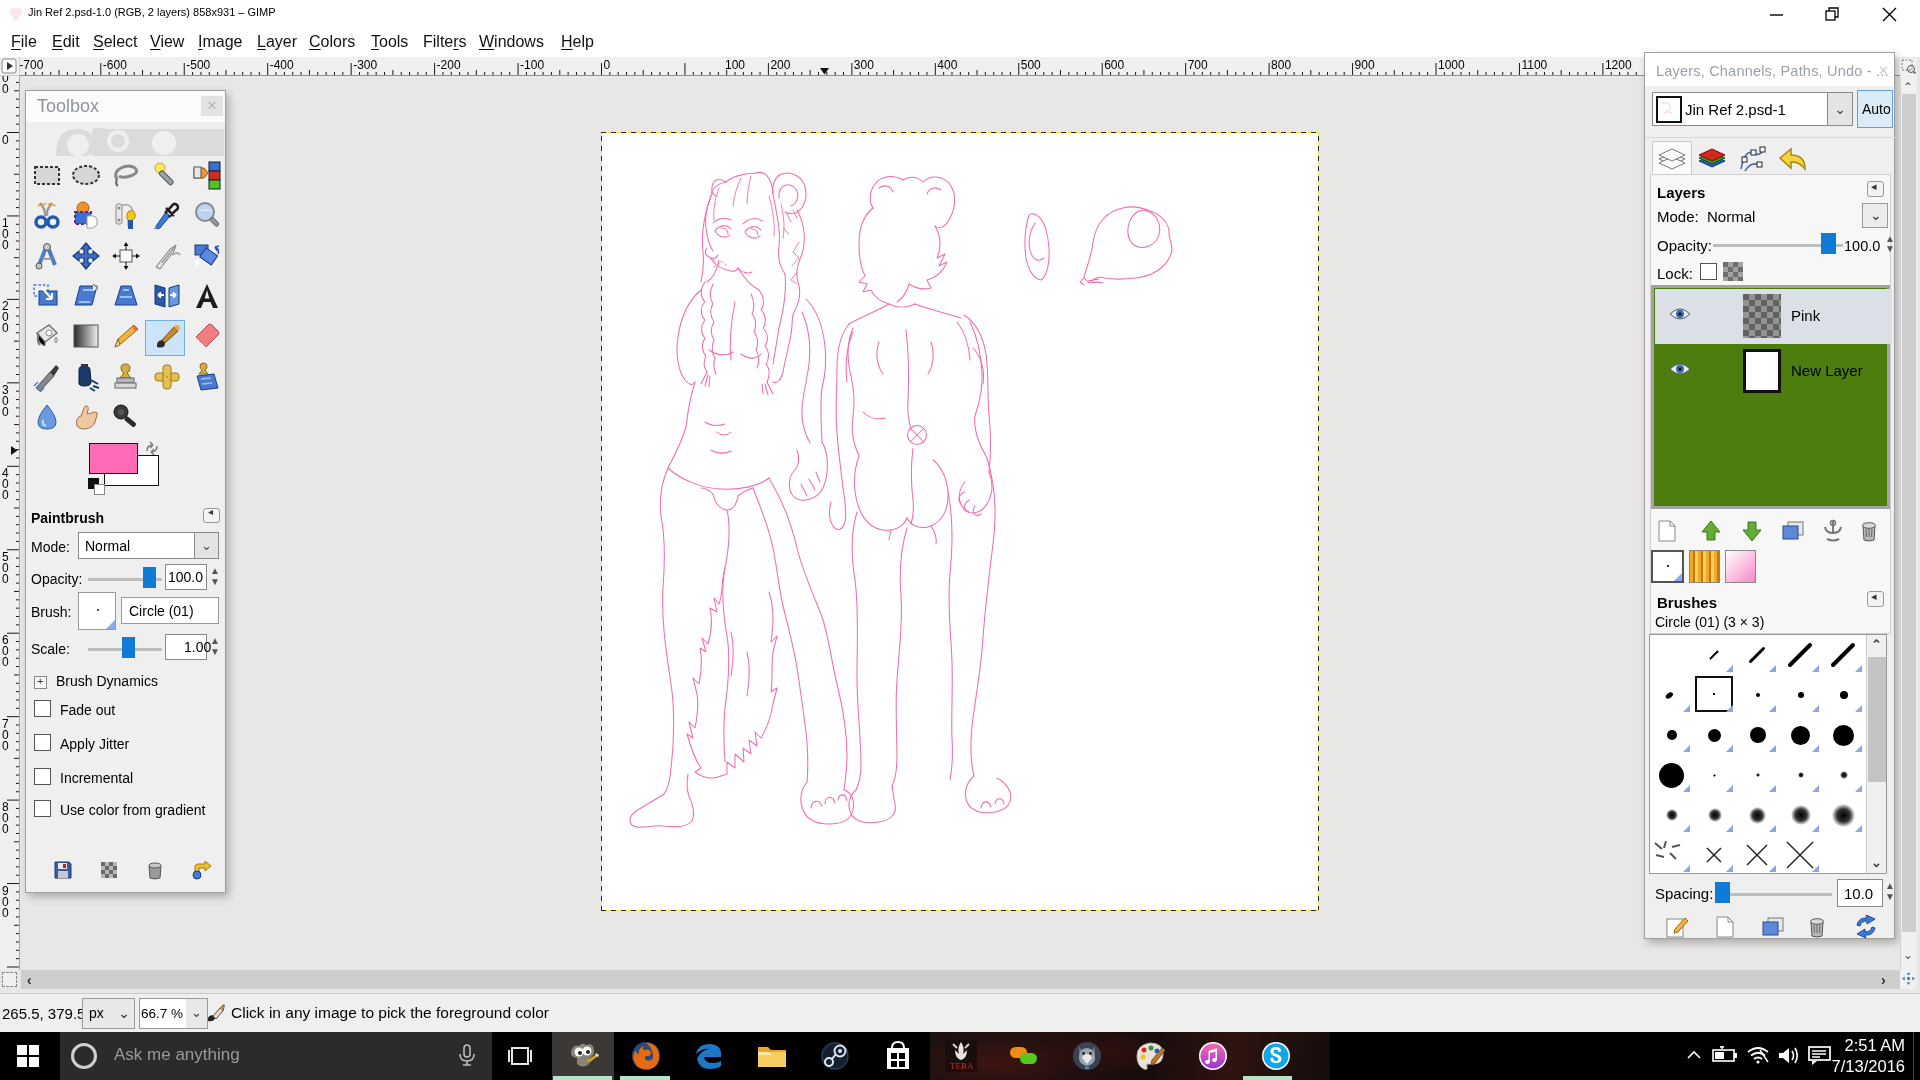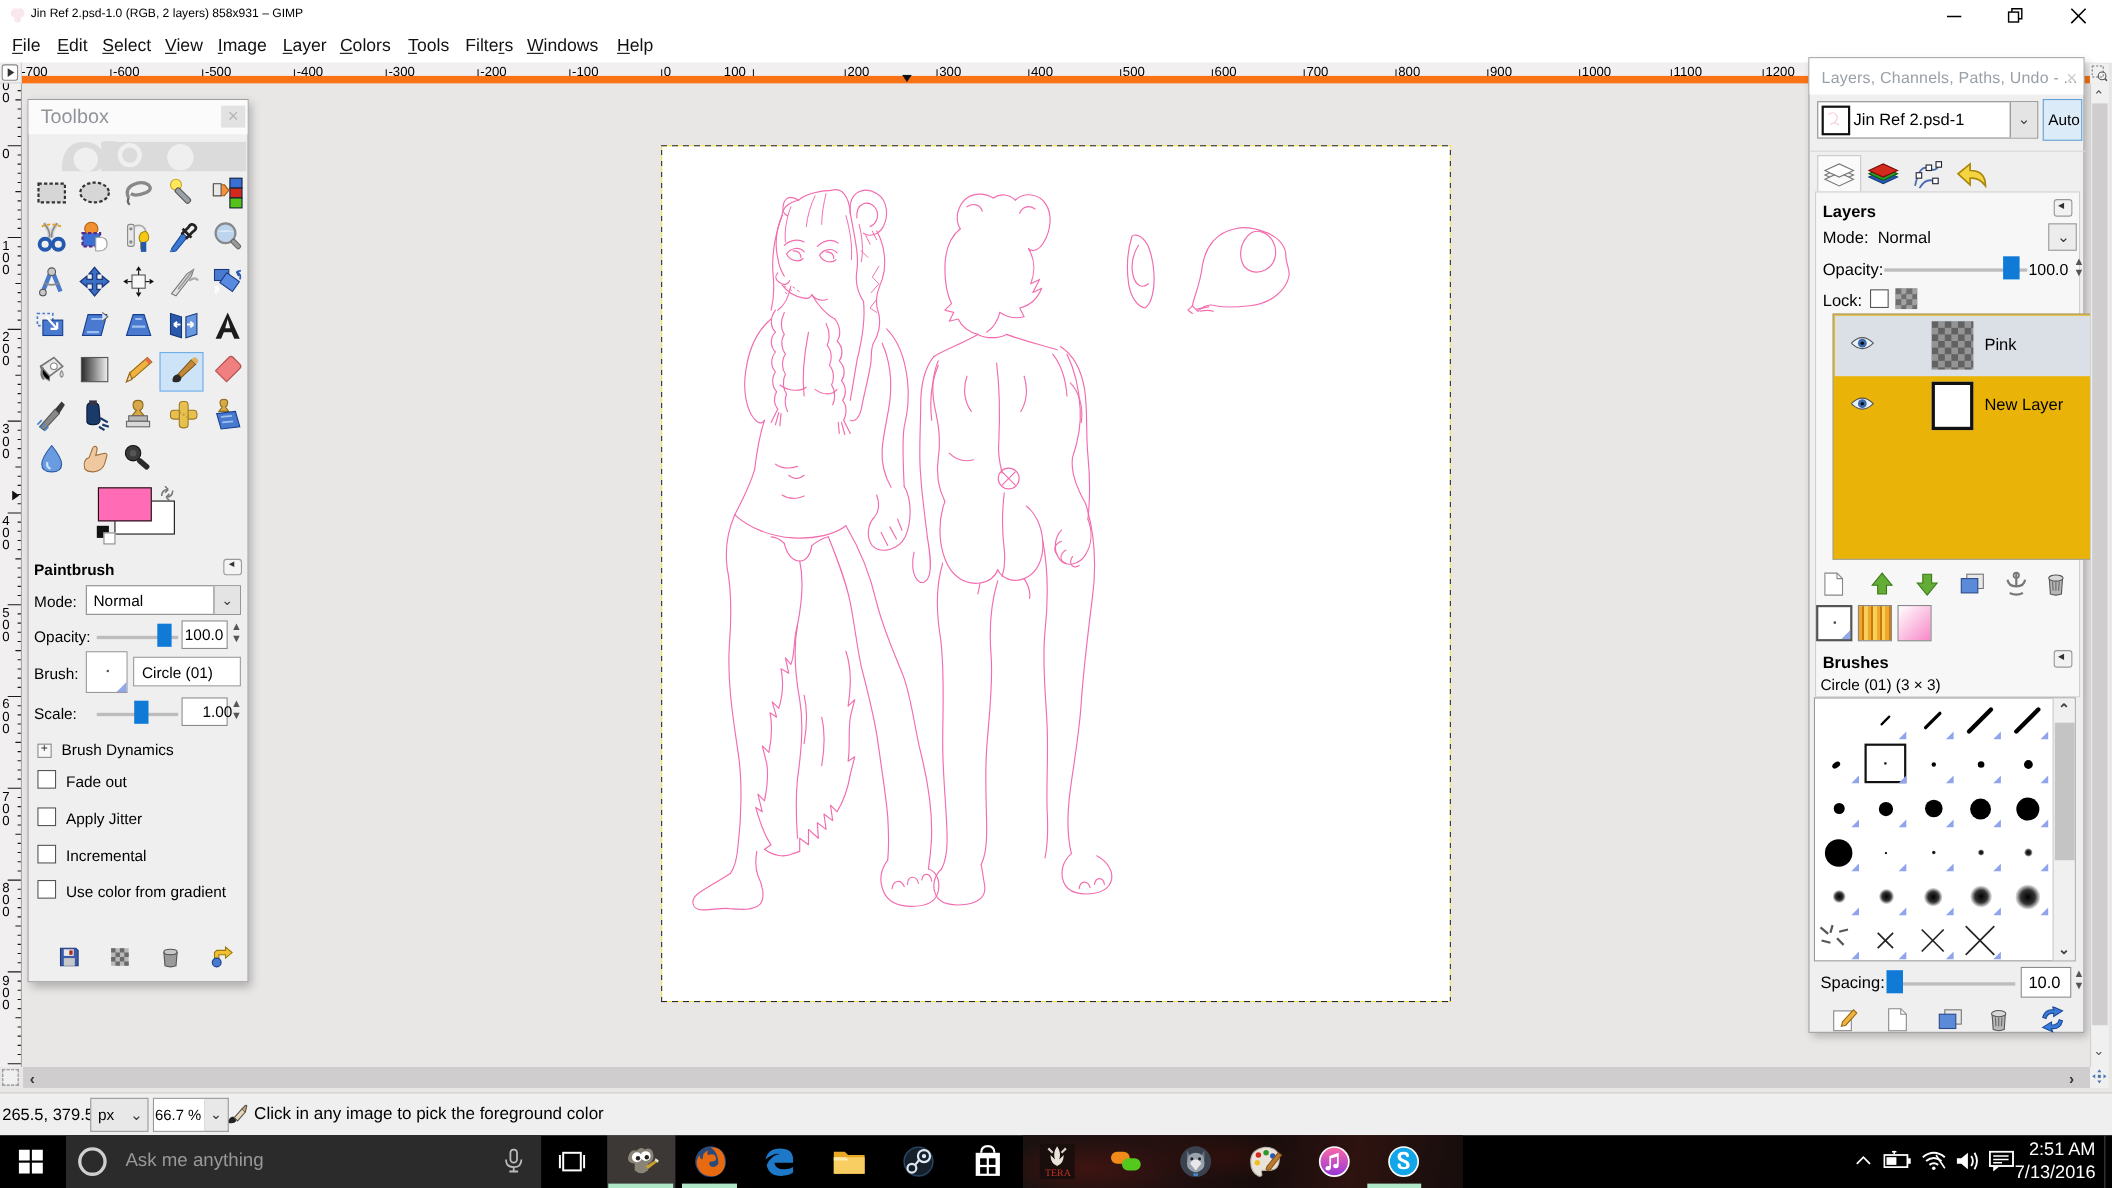--- a/index.html
+++ b/index.html
@@ -6,21 +6,21 @@
 .abs{position:absolute}
 
 #titlebar{left:0;top:0;width:1920px;height:29px;background:#fff;color:#000;font-size:11px}
 #title-text{left:28px;top:6px}
 .winbtn{top:6px;width:17px;height:17px}
 #menubar{left:0;top:29px;width:1920px;height:28px;background:#fff;font-size:16px;color:#111}
 .mi{position:absolute;top:4px}
 .mi u{text-decoration:underline;text-underline-offset:2px}
 
 #corner{left:0;top:57px;width:20px;height:19px;background:#f1efef;border-right:1px solid #cfcfcf;border-bottom:1px solid #cfcfcf}
-#hruler{left:20px;top:57px;width:1880px;height:19px;background:#f1efef;border-bottom:7px solid #f97316;overflow:hidden}
+#hruler{left:20px;top:57px;width:1880px;height:19px;background:#f1efef;border-bottom:1px solid #f97316;overflow:hidden}
 #vruler{left:0;top:76px;width:20px;height:894px;background:#f1efef;border-right:1px solid #a8a8a8;overflow:hidden}
 
 #canvasbg{left:21px;top:76px;width:1879px;height:894px;background:#e9e7e6}
 #image{left:601px;top:132px;width:718px;height:779px;background:#fff}
 #image:before{content:"";position:absolute;left:0;top:0;right:0;bottom:0;pointer-events:none;
  background-image:repeating-linear-gradient(90deg,#2a2a2a 0 5px,#f3e34a 5px 10px),repeating-linear-gradient(90deg,#2a2a2a 0 5px,#f3e34a 5px 10px),repeating-linear-gradient(0deg,#2a2a2a 0 5px,#f3e34a 5px 10px),repeating-linear-gradient(0deg,#2a2a2a 0 5px,#f3e34a 5px 10px);
  background-size:100% 1px,100% 1px,1px 100%,1px 100%;
  background-position:0 0,0 100%,0 0,100% 0;background-repeat:no-repeat}
 
 .panel{background:#f0efef;border:1px solid #9f9f9f;box-shadow:3px 4px 8px rgba(0,0,0,.25)}
@@ -324,21 +324,21 @@
       <line x1="1833.25" y1="19" x2="1833.25" y2="6" stroke="#1a1a1a" stroke-width="1"></line>
     </svg>
     <div style="position:absolute;left:-0.6499999999999773px;top:1px;font-size:12px">-700</div>
     <div style="position:absolute;left:82.80000000000001px;top:1px;font-size:12px">-600</div>
     <div style="position:absolute;left:166.25px;top:1px;font-size:12px">-500</div>
     <div style="position:absolute;left:249.7px;top:1px;font-size:12px">-400</div>
     <div style="position:absolute;left:333.15px;top:1px;font-size:12px">-300</div>
     <div style="position:absolute;left:416.6px;top:1px;font-size:12px">-200</div>
     <div style="position:absolute;left:500.04999999999995px;top:1px;font-size:12px">-100</div>
     <div style="position:absolute;left:583.5px;top:1px;font-size:12px">0</div>
-    <div style="position:absolute;left:638px;top:1px;font-size:12px">100</div>
+    <div style="position:absolute;left:705px;top:1px;font-size:12px">100</div>
     <div style="position:absolute;left:750.4px;top:1px;font-size:12px">200</div>
     <div style="position:absolute;left:833.85px;top:1px;font-size:12px">300</div>
     <div style="position:absolute;left:917.3px;top:1px;font-size:12px">400</div>
     <div style="position:absolute;left:1000.75px;top:1px;font-size:12px">500</div>
     <div style="position:absolute;left:1084.2px;top:1px;font-size:12px">600</div>
     <div style="position:absolute;left:1167.65px;top:1px;font-size:12px">700</div>
     <div style="position:absolute;left:1251.1px;top:1px;font-size:12px">800</div>
     <div style="position:absolute;left:1334.5500000000002px;top:1px;font-size:12px">900</div>
     <div style="position:absolute;left:1418px;top:1px;font-size:12px">1000</div>
     <div style="position:absolute;left:1501.45px;top:1px;font-size:12px">1100</div>
@@ -961,21 +961,21 @@
     <div class="sld" style="left:68px;top:191px;width:130px"></div>
     <div class="sldh" style="left:176px;top:180px;width:15px"></div>
     <div style="position:absolute;left:199px;top:185px;font-size:14.5px">100.0</div>
     <div style="position:absolute;left:240px;top:180px;width:10px;height:24px">
       <div class="arr" style="margin-top:3px">▲</div>
       <div class="arr" style="margin-top:5px">▼</div>
     </div>
     <div style="position:absolute;left:12px;top:212px;font-size:15px">Lock:</div>
     <div class="chk" style="left:55px;top:210px"></div>
     <div class="checker8 abs" style="left:78px;top:209px;width:20px;height:19px"></div>
-    <div style="position:absolute;left:21px;top:232px;width:239px;height:224px;background:#eab308;border:1px solid #a3a3a3">
+    <div style="position:absolute;left:6px;top:232px;width:239px;height:224px;background:#4d7c0f;border:3px solid #a3a3a3">
       <div class="layer-row" style="top:1px;background:#dbe0e7">
         <svg class="eye" viewBox="0 0 22 14">
           <path d="M1 7 Q11 -3 21 7 Q11 17 1 7" fill="#e8f0f8" stroke="#555"></path>
           <circle cx="11" cy="7" r="4" fill="#3a6aaa"></circle>
           <circle cx="11" cy="7" r="1.6" fill="#111"></circle>
         </svg>
         <div class="thumb checker"></div>
         <span style="position:absolute;left:136px;top:18px">Pink</span>
       </div>
       <div class="layer-row" style="top:56px">

